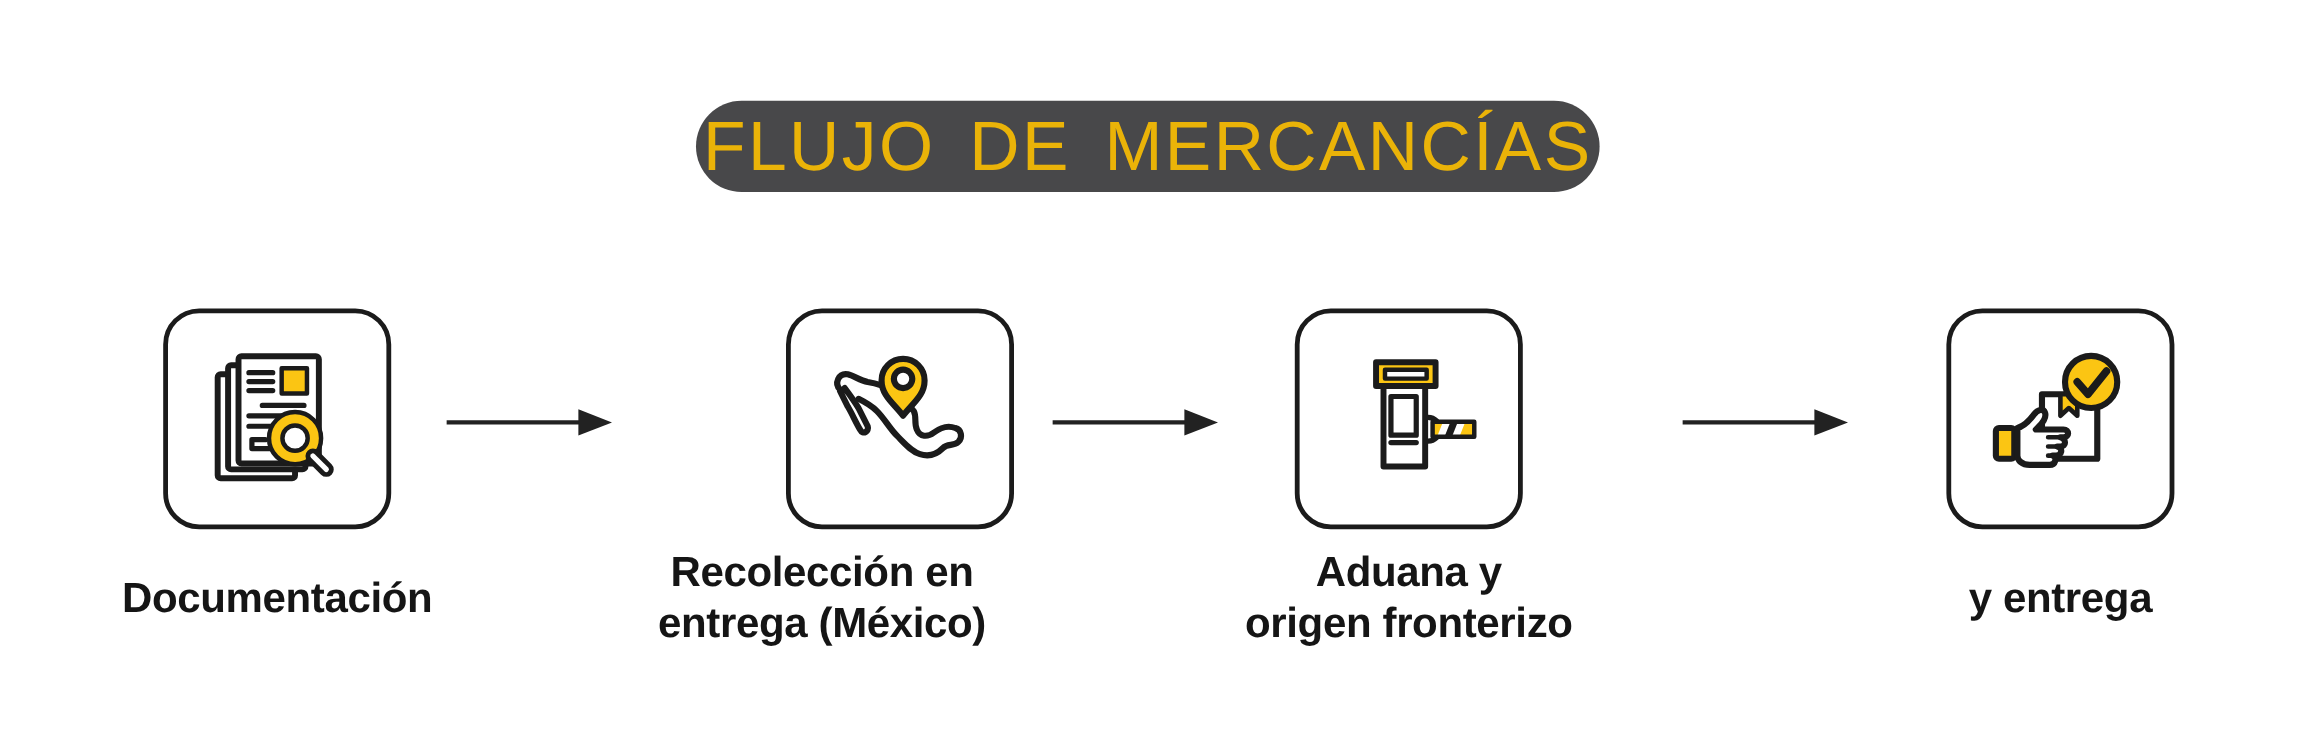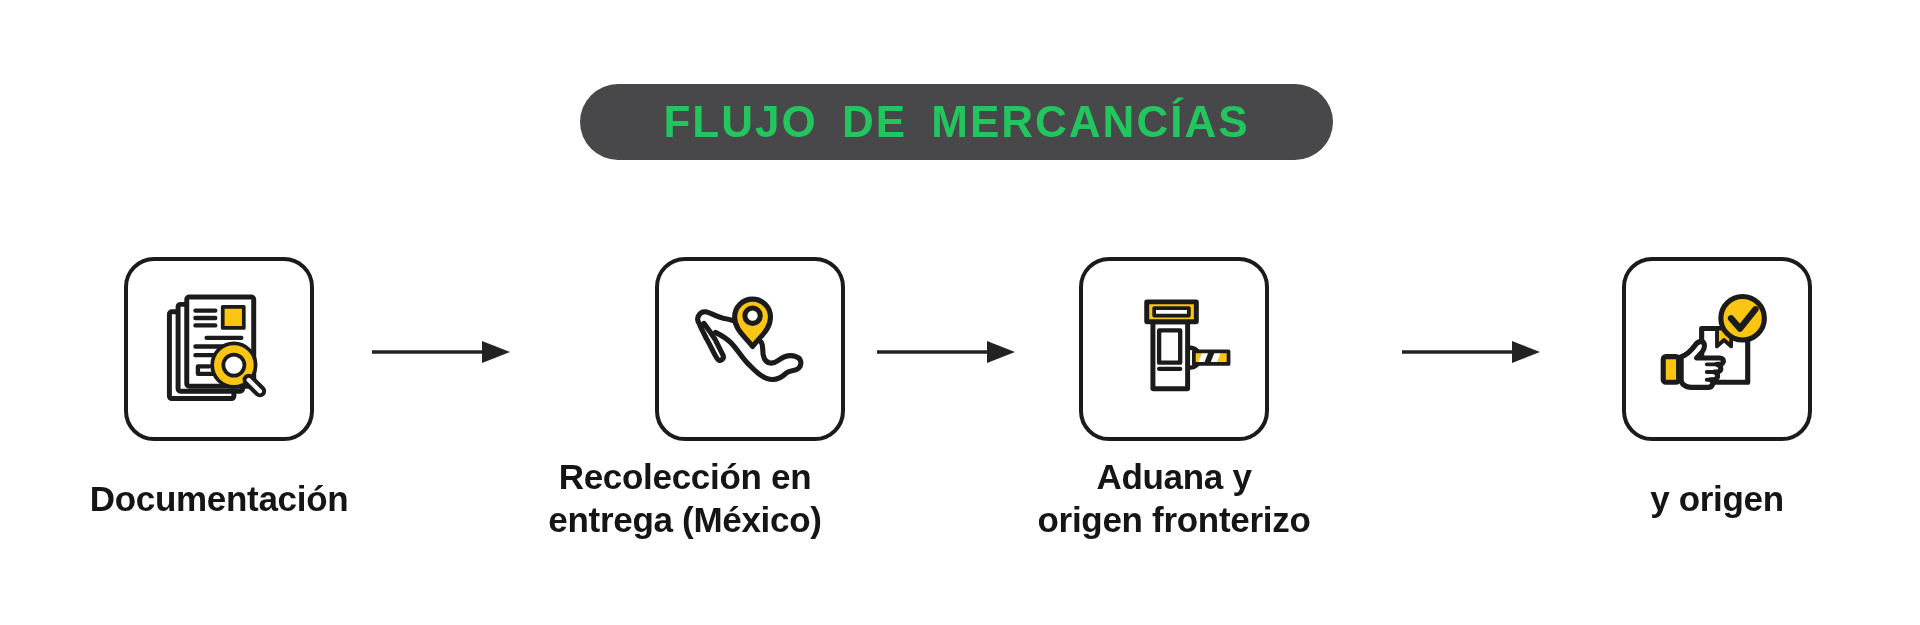--- a/index.html
+++ b/index.html
@@ -10,26 +10,26 @@
     font-family:"Liberation Sans", sans-serif;
     overflow:hidden;
   }
   
   .banner{
     position:absolute;left:580px;top:84px;width:753px;height:76px;
     background:#48484A;border-radius:38px;
     display:flex;align-items:center;justify-content:center;
   }
   .banner-text{
-    color:#22c55e;font-size:44px;font-weight:700;
+    color:#eab308;font-size:58px;font-weight:400;
     letter-spacing:2px;word-spacing:10px;white-space:nowrap;
   }
   
   .step{position:absolute;top:257px;width:320px;display:flex;flex-direction:column;align-items:center;}
-  .step-1{left:59px;}
+  .step-1{left:71px;}
   .step-2{left:525px;align-items:flex-end;}
   .step-3{left:1014px;}
   .step-4{left:1557px;}
   .icon-box{
     width:190px;height:184px;box-sizing:border-box;
     border:4px solid #1b1b1b;border-radius:30px;background:#ffffff;
     display:flex;align-items:center;justify-content:center;
   }
   .icon-box svg{display:block;}
   .step-label{
@@ -142,17 +142,17 @@
           <path d="M50 34h11v14l-5.5-5L50 48z" fill="#FBC513" stroke="#1b1b1b" stroke-width="3"></path>
           <rect x="8" y="56" width="12" height="20" rx="2" fill="#FBC513" stroke="#1b1b1b" stroke-width="4"></rect>
           <path d="M22 56c4-1 8-5 11-9 2-3 6-4 7-1 1 3-1 6-4 9l-2 2h18c4 0 4 5 0 5h-2c4 1 4 6 0 6h-2c4 1 3 6-1 6h-2c3 1 2 6-2 6H30c-5 0-8-3-8-6z" fill="#fff" stroke="#1b1b1b" stroke-width="4"></path>
           <path d="M42 62h10M42 68h8M42 74h5" stroke="#1b1b1b" stroke-width="3"></path>
           <circle cx="70" cy="26" r="17" fill="#FBC513" stroke="#1b1b1b" stroke-width="4"></circle>
           <path d="M61 26l7 8 12-15" stroke="#1b1b1b" stroke-width="5"></path>
         </svg>
       </span>
     </div>
     <div class="step-label">
-      <span>y origen</span>
+      <span>y entrega</span>
     </div>
   </div>
 
 </div>
 
 </body></html>

